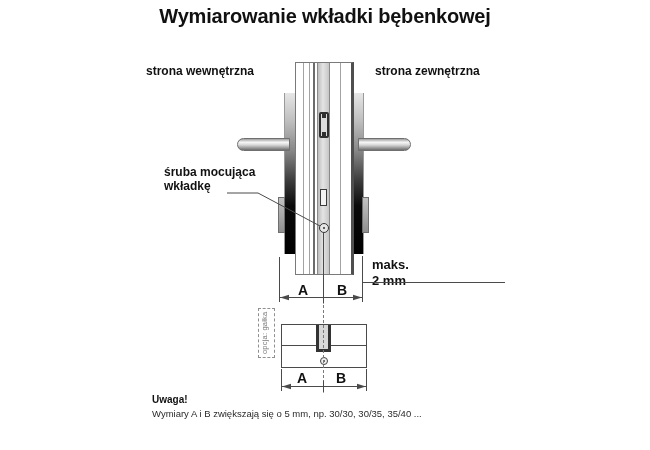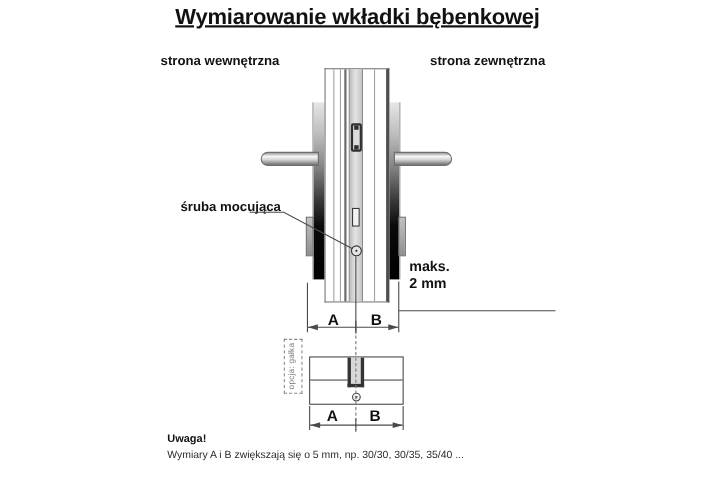--- a/index.html
+++ b/index.html
@@ -1,22 +1,22 @@
 <!DOCTYPE html>
 <html><head>
 <meta charset="utf-8">
 <style>
   * { margin:0; padding:0; box-sizing:border-box; }
   body { background:#fff; font-family:"Liberation Sans", sans-serif; }
   .canvas { position:relative; width:650px; height:450px; background:#fff; overflow:hidden; color:#1a1a1a; }
   .abs { position:absolute; }
 
-  .title { top:5px; left:0; width:650px; text-align:center; font-size:20px; font-weight:700; letter-spacing:-0.2px; color:#111;text-decoration:underline; }
+  .title { top:5px; left:0; width:650px; text-align:center; font-size:20px; font-weight:700; letter-spacing:-0.2px; color:#111; }
 
-  .side-label { top:48px; font-size:12px; font-weight:700; color:#111; }
+  .side-label { top:64px; font-size:12px; font-weight:700; color:#111; }
 
   
   .plate { top:93px; width:12px; height:161px;
     background:linear-gradient(180deg,#e6e6e6 0%,#bdbdbd 18%,#8a8a8a 35%,#3a3a3a 55%,#0a0a0a 70%,#000 100%); }
   .plate.left  { left:284px; border-left:1px solid #9a9a9a; }
   .plate.right { left:352px; border-right:1px solid #9a9a9a; }
 
   
   .tab { top:197px; width:7px; height:36px; background:linear-gradient(180deg,#c2c2c2,#8f8f8f); border:1px solid #6f6f6f; }
   .tab.left { left:278px; } .tab.right { left:362px; }
@@ -41,22 +41,22 @@
   
   .keyway-upper { left:319px; top:112px; width:10px; height:26px; border:2px solid #2f2f2f;
     background:#dcdcdc; border-radius:2px; z-index:5; }
   .keyway-upper .mark { position:absolute; left:1px; width:4px; height:4px; background:#2f2f2f; }
   .keyway-upper .top { top:0; } .keyway-upper .bot { bottom:0; }
   .keyway-lower { left:320px; top:189px; width:7px; height:17px; border:1px solid #3a3a3a; background:#f2f2f2; z-index:5; }
   .screw { left:319px; top:223px; width:10px; height:10px; border:1px solid #333; border-radius:50%; background:#e6e6e6; z-index:6; }
   .screw .dot { position:absolute; left:3px; top:3px; width:2px; height:2px; background:#333; border-radius:50%; }
 
   
-  .screw-label { left:164px; top:165px; font-size:12px; font-weight:700; line-height:14px; color:#111;margin-top:16px; }
-  .maks-label { left:372px; top:234px; font-size:13px; font-weight:700; line-height:16px; color:#111; }
+  .screw-label { left:164px; top:165px; font-size:12px; font-weight:700; line-height:14px; color:#111; }
+  .maks-label { left:372px; top:257px; font-size:13px; font-weight:700; line-height:16px; color:#111; }
   .dim-letter { font-size:14px; font-weight:700; width:18px; text-align:center; color:#111; }
 
   
   .knob-box { left:258px; top:308px; width:17px; height:50px; border:1px dashed #8f8f8f; }
   .knob-text { position:absolute; left:1px; top:2px; width:13px; height:44px;
     writing-mode:vertical-rl; transform:rotate(180deg); font-size:7.5px; color:#7a7a7a;
     text-align:center; letter-spacing:0.2px; }
   .cyl-body { left:281px; top:324px; width:86px; height:44px; border:1px solid #4a4a4a; background:#fff; }
   .cyl-mid { position:absolute; left:0; right:0; top:20px; height:1px; background:#4a4a4a; }
   .cam-notch { left:316px; top:325px; width:15px; height:27px; background:#d8d8d8;
@@ -72,21 +72,21 @@
   svg.overlay { position:absolute; left:0; top:0; z-index:7; pointer-events:none; }
 </style>
 </head>
 <body>
 
 <div class="canvas">
 
   <div class="abs title">Wymiarowanie wkładki bębenkowej</div>
 
   <div class="abs side-label" style="left:146px;">strona wewnętrzna</div>
-  <div class="abs side-label" style="left:375px;margin-left:16px;">strona zewnętrzna</div>
+  <div class="abs side-label" style="left:375px;">strona zewnętrzna</div>
 
   <div class="abs plate left"></div>
   <div class="abs plate right"></div>
   <div class="abs tab left"></div>
   <div class="abs tab right"></div>
 
   <div class="abs door">
     <div class="vline l1"></div>
     <div class="vline l2"></div>
     <div class="vline l3"></div>
@@ -101,20 +101,21 @@
     <div class="mark top"></div>
     <div class="mark bot"></div>
   </div>
   <div class="abs keyway-lower"></div>
   <div class="abs screw">
     <div class="dot"></div>
   </div>
 
   <div class="abs screw-label">
     <div>śruba mocująca</div>
+    <div>wkładkę</div>
   </div>
 
   <div class="abs maks-label">
     <div>maks.</div>
     <div>2 mm</div>
   </div>
 
   <div class="abs dim-letter" style="left:294px; top:282px;">A</div>
   <div class="abs dim-letter" style="left:333px; top:282px;">B</div>
 

